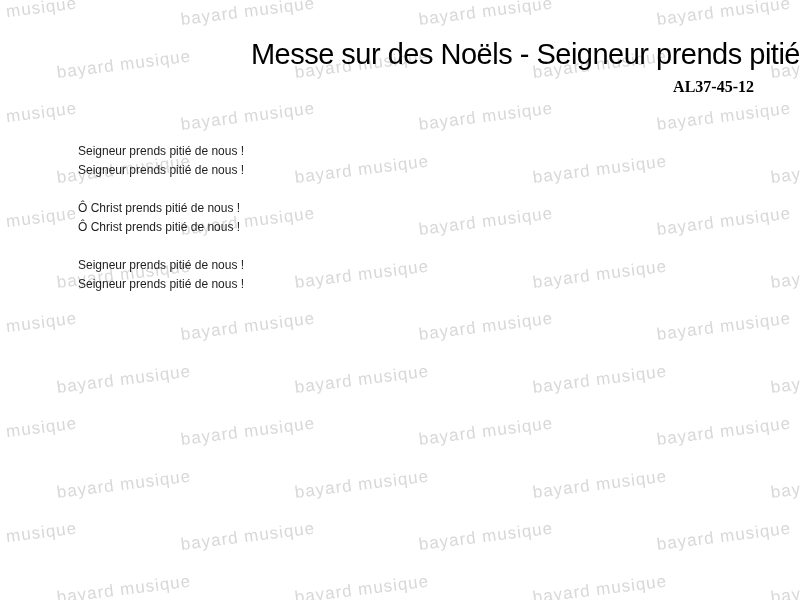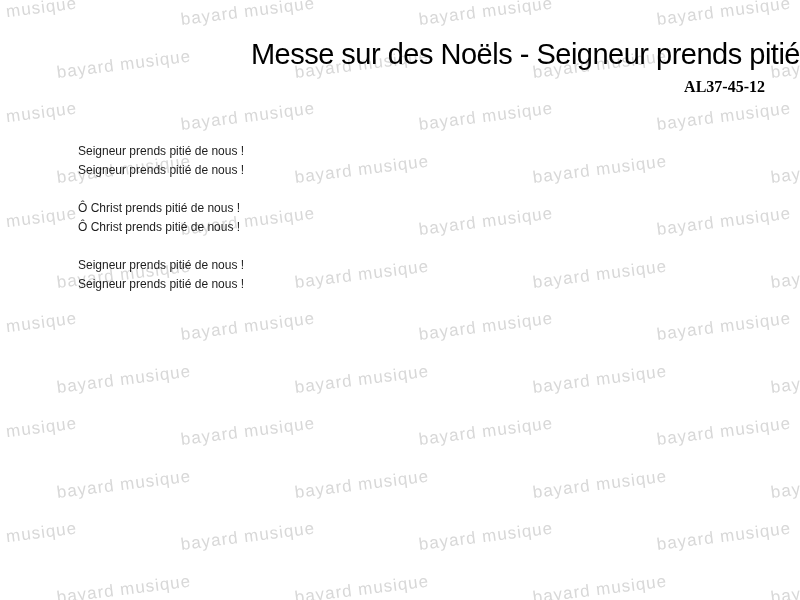--- a/index.html
+++ b/index.html
@@ -47,21 +47,21 @@
     box-sizing: border-box;
     text-align: right;
     font-size: 29px;
     font-weight: normal;
     letter-spacing: -0.5px;
     color: #000000;
   }
   .reference {
     position: absolute;
     top: 78px;
-    right: 35px;
+    right: 46px;
     font-family: "Liberation Serif", serif;
     font-size: 16px;
     font-weight: bold;
     color: #000000;
   }
   .credits {
     position: absolute;
     top: 103px;
     right: 38px;
     text-align: right;

